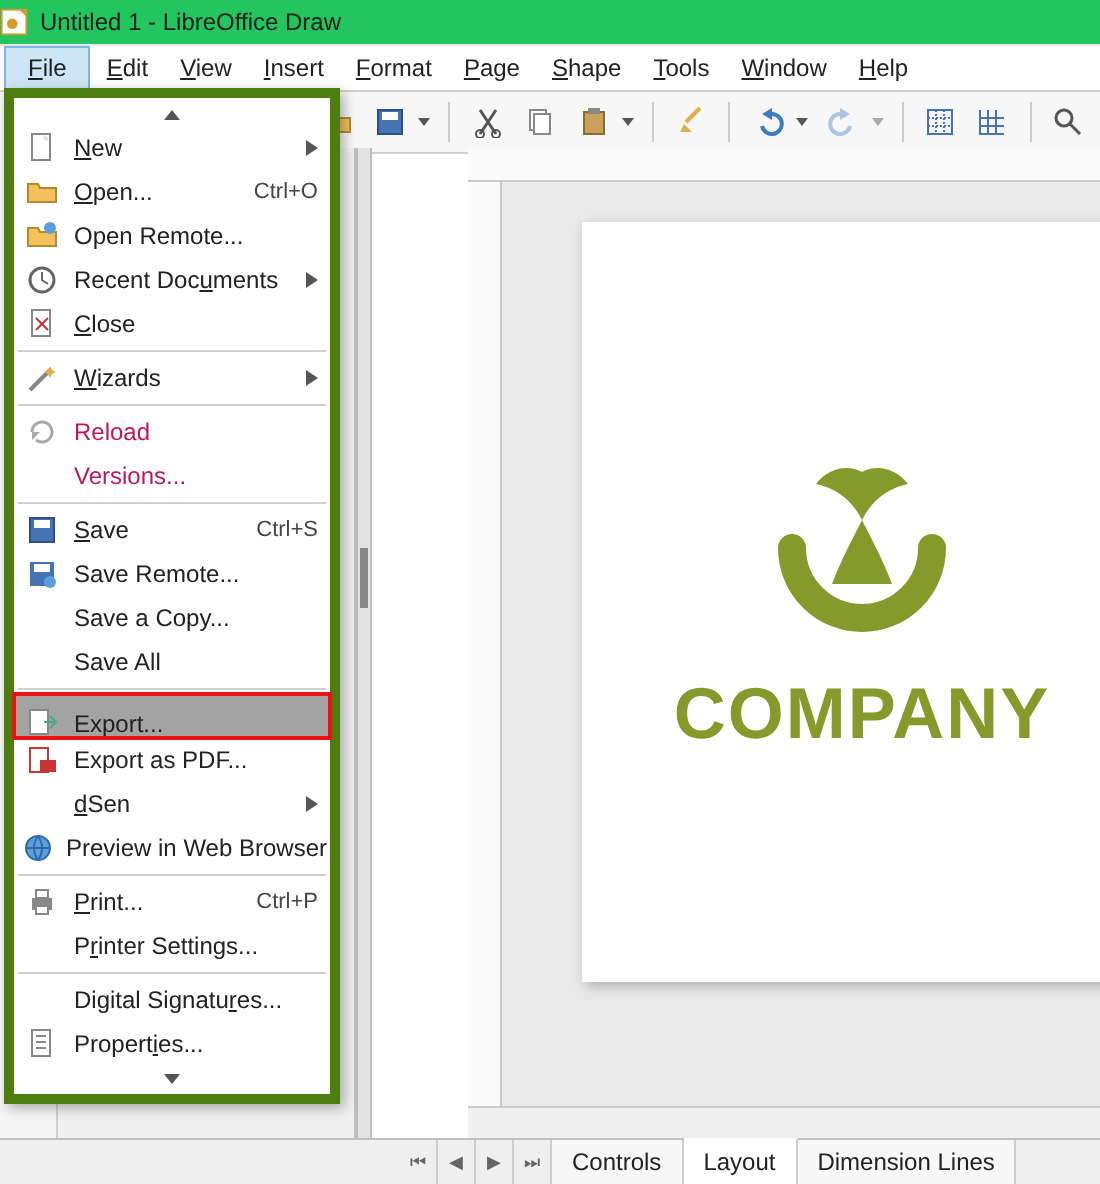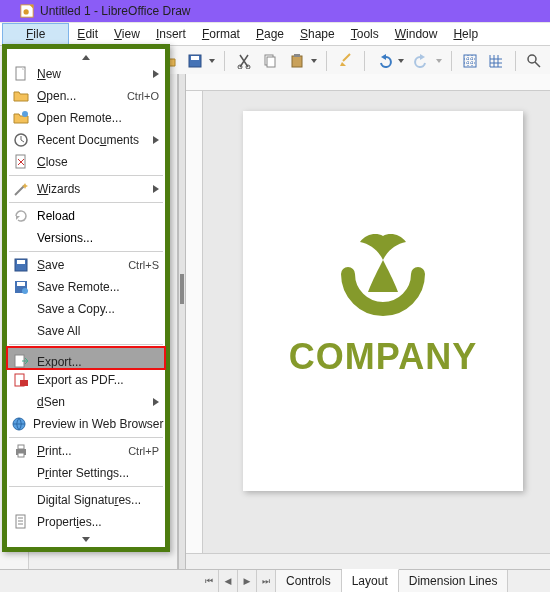--- a/index.html
+++ b/index.html
@@ -1,61 +1,61 @@
 <!DOCTYPE html>
 <html><head>
 <meta charset="utf-8">
 <style>
   html, body { margin:0; padding:0; font-family: "Segoe UI", Tahoma, sans-serif; font-size:12px; color:#222; background:#fff; }
   body { width:550px; height:592px; overflow:hidden; position:relative; }
 
-  .title-bar { height:22px; display:flex; align-items:center; padding:0 20px; background:#8b5cf6; border-bottom:1px solid #e5e5e5; }
+  .title-bar { height:22px; display:flex; align-items:center; padding:0 0; background:#22c55e; border-bottom:1px solid #e5e5e5; }
   .title-bar .app-icon { width:14px; height:14px; margin-right:6px; }
   .title-bar .title { font-size:12px; }
 
   .menu-bar { height:22px; display:flex; align-items:stretch; padding:0 2px; background:#fff; border-bottom:1px solid #d0d0d0; }
   .menu-bar .menu-item { padding:0 8px; display:flex; align-items:center; cursor:default; }
-  .menu-bar .menu-item.open { background:#cde6f7; border:1px solid #7eb4ea; padding:0 23px; }
+  .menu-bar .menu-item.open { background:#cde6f7; border:1px solid #7eb4ea; padding:0 11px; }
   .menu-bar .mnemonic { text-decoration:underline; }
 
   .toolbar { height:30px; background:#f7f7f7; border-bottom:1px solid #d0d0d0; display:flex; align-items:center; padding:0 4px; gap:2px; }
   .toolbar .sep { width:1px; height:20px; background:#ccc; margin:0 4px; }
   .tbtn { width:24px; height:24px; display:flex; align-items:center; justify-content:center; border:1px solid transparent; position:relative; }
   .tbtn.with-arrow { width:32px; justify-content:flex-start; padding-left:4px; }
   .tbtn .dd-arrow { position:absolute; right:2px; top:50%; transform:translateY(-50%); }
   .toolbar svg { display:block; }
 
   .work-area { position:absolute; top:74px; left:0; right:0; bottom:22px; display:flex; }
   .left-col { width:28px; background:#f5f5f5; border-right:1px solid #d0d0d0; }
   .panel-col { width:148px; background:#f0f0f0; border-right:1px solid #c0c0c0; position:relative; }
   .panel-thumb { position:absolute; top:18px; left:20px; width:110px; height:150px; background:#fff; border:1px solid #2a6fb5; box-shadow:0 0 0 2px #7eb4ea inset; }
   .splitter { width:6px; background:#e3e3e3; border-left:1px solid #bdbdbd; border-right:1px solid #bdbdbd; position:relative; }
   .splitter .grip { position:absolute; top:200px; left:1px; width:4px; height:30px; background:#888; }
-  .right-col { flex:1; display:flex; flex-direction:column; background:#fff; }
+  .right-col { flex:1; display:flex; flex-direction:column; background:#fff;margin-left:48px; }
   .ruler-h { height:16px; background:#fafafa; border-bottom:1px solid #ccc; }
   .canvas-wrap { flex:1; display:flex; }
   .ruler-v { width:16px; background:#fafafa; border-right:1px solid #ccc; }
   .canvas { flex:1; background:#e9e9e9; position:relative; overflow:hidden; }
   .page { position:absolute; top:20px; left:40px; width:280px; height:380px; background:#fff; box-shadow:2px 2px 6px rgba(0,0,0,0.25); display:flex; flex-direction:column; align-items:center; justify-content:center; }
   .logo-text { font-family: Arial, Helvetica, sans-serif; font-weight:900; font-size:36px; letter-spacing:1px; color:#859a2b; margin-top:12px; }
   .canvas-scroll-h { height:16px; background:#f0f0f0; border-top:1px solid #ccc; }
 
   .tabs-bar { position:absolute; bottom:0; left:0; right:0; height:22px; background:#efefef; border-top:1px solid #c0c0c0; display:flex; align-items:stretch; padding-left:200px; }
   .tabs-bar .nav-btn { width:18px; display:flex; align-items:center; justify-content:center; border-right:1px solid #ccc; font-size:9px; color:#666; }
   .tabs-bar .tab { padding:0 10px; display:flex; align-items:center; border-right:1px solid #ccc; background:#f7f7f7; }
   .tabs-bar .tab.active { background:#fff; border-top:1px solid #fff; margin-top:-1px; font-weight:400; }
 
   .dropdown { position:absolute; top:44px; left:2px; width:158px; background:#fff; border:5px solid #4d7c0f; box-shadow:2px 2px 6px rgba(0,0,0,0.3); z-index:100; padding:2px 0; }
   .dd-row { display:flex; align-items:center; height:22px; padding:0 6px 0 4px; position:relative; }
   .dd-row .icon-slot { width:20px; display:flex; align-items:center; justify-content:center; }
   .dd-row .label { margin-left:6px; flex:1; white-space:nowrap; }
   .dd-row .label .mnemonic { text-decoration:underline; }
   .dd-row .shortcut { color:#444; font-size:11px; }
   .dd-row .submenu-arrow { margin-left:4px; }
-  .dd-row.disabled { color:#000000; }
+  .dd-row.disabled { color:#be185d; }
   .dd-row.highlight { outline:2px solid #e11; outline-offset:-1px; background:#a3a3a3;align-items:flex-end; }
   .dd-sep { height:1px; background:#d0d0d0; margin:2px 2px; }
   .dd-scroll-hint { height:12px; display:flex; align-items:center; justify-content:center; }
 
   .ico16 { width:16px; height:16px; }
   .star-icon { position:absolute; left:6px; bottom:30px; }
 </style>
 </head>
 <body>
 

